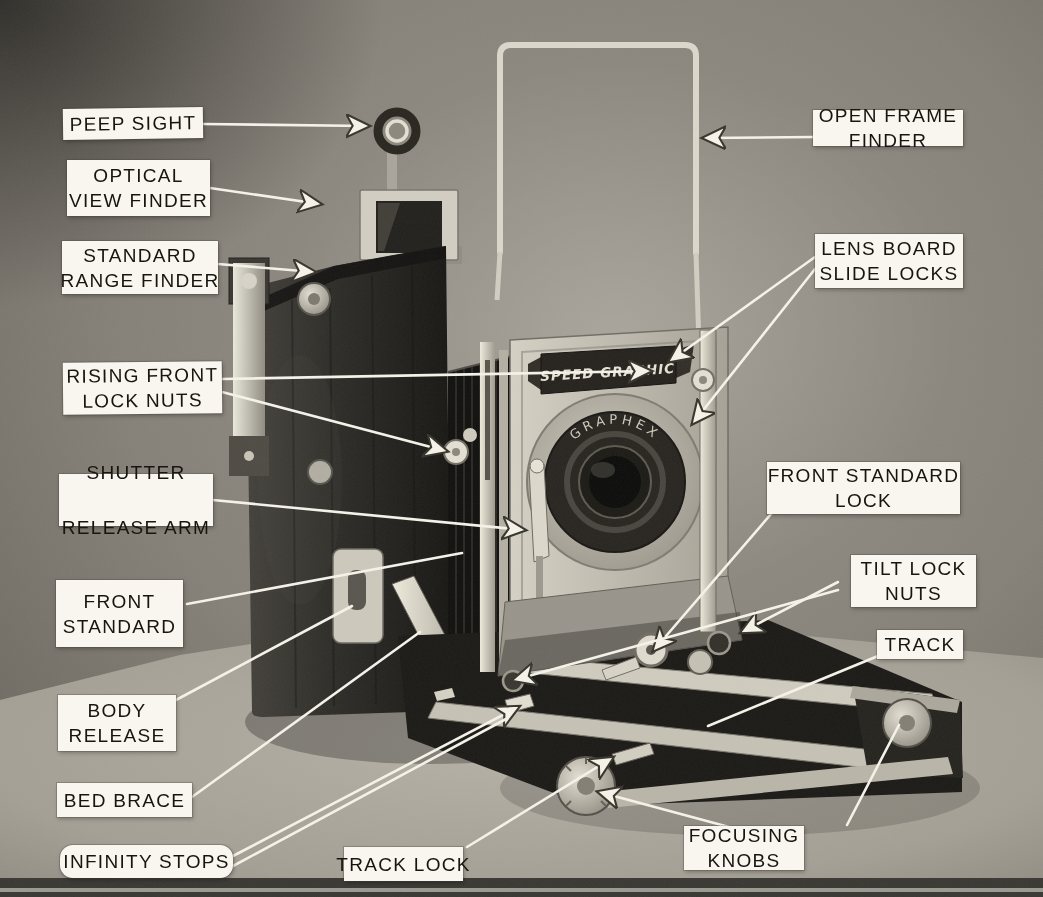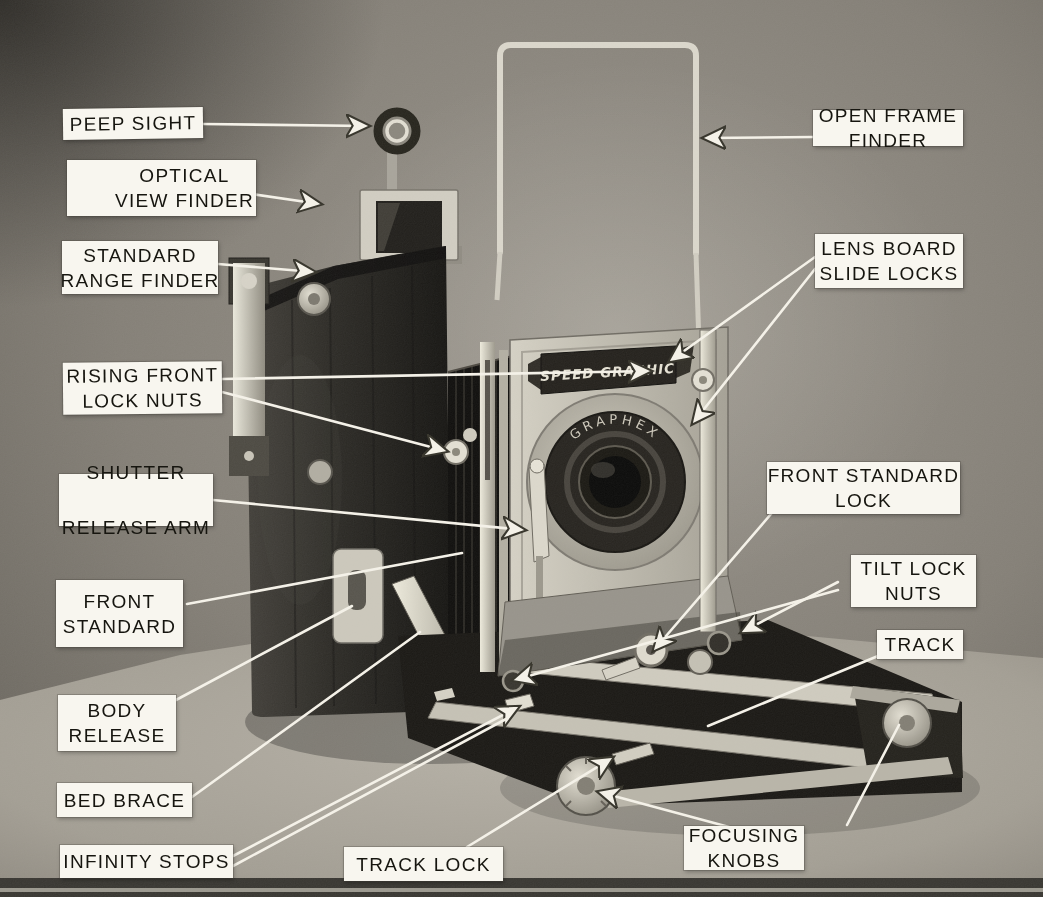--- a/index.html
+++ b/index.html
@@ -251,21 +251,21 @@
     <line x1="771" y1="514" x2="654" y2="650" marker-end="url(#arw)"></line>
     <line x1="838" y1="582" x2="742" y2="632" marker-end="url(#arw)"></line>
     <line x1="838" y1="590" x2="514" y2="680" marker-end="url(#arw)"></line>
     <line x1="878" y1="656" x2="708" y2="726"></line>
   </g>
 </svg>
 
   <div class="label" style="left:63px;top:108px;width:140px;height:31px;transform:rotate(-0.8deg);">
     <span>PEEP SIGHT</span>
   </div>
-  <div class="label" style="left:67px;top:160px;width:143px;height:56px;padding-left:46px;">
+  <div class="label" style="left:67px;top:160px;width:143px;height:56px;">
     <span>OPTICAL</span>
       <span>VIEW FINDER</span>
   </div>
   <div class="label" style="left:62px;top:241px;width:156px;height:53px;">
     <span>STANDARD</span>
       <span>RANGE FINDER</span>
   </div>
   <div class="label" style="left:63px;top:362px;width:159px;height:52px;transform:rotate(-0.6deg);">
     <span>RISING FRONT</span>
       <span>LOCK NUTS</span>
@@ -278,24 +278,24 @@
     <span>FRONT</span>
       <span>STANDARD</span>
   </div>
   <div class="label" style="left:58px;top:695px;width:118px;height:56px;">
     <span>BODY</span>
       <span>RELEASE</span>
   </div>
   <div class="label" style="left:57px;top:783px;width:135px;height:34px;">
     <span>BED BRACE</span>
   </div>
-  <div class="label" style="left:60px;top:845px;width:173px;height:33px;">
+  <div class="label" style="left:60px;top:845px;width:173px;height:33px;border-radius:13px;">
     <span>INFINITY STOPS</span>
   </div>
-  <div class="label" style="left:344px;top:847px;width:159px;height:34px;">
+  <div class="label" style="left:344px;top:847px;width:119px;height:34px;">
     <span>TRACK LOCK</span>
   </div>
   <div class="label" style="left:684px;top:826px;width:120px;height:44px;justify-content:center;">
     <span>FOCUSING</span>
       <span>KNOBS</span>
   </div>
   <div class="label" style="left:813px;top:110px;width:150px;height:36px;">
     <span>OPEN FRAME</span>
       <span>FINDER</span>
   </div>

